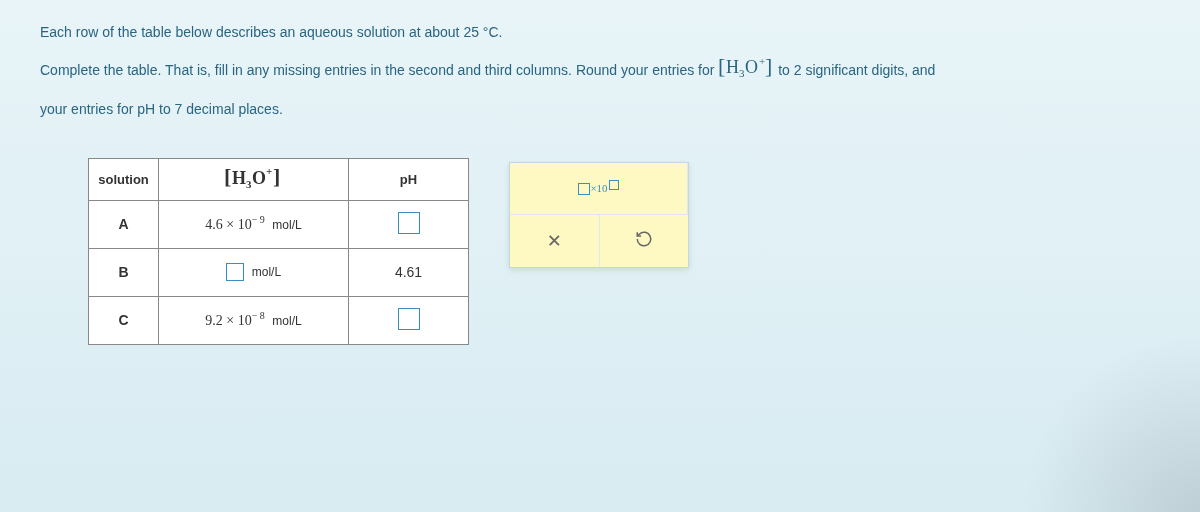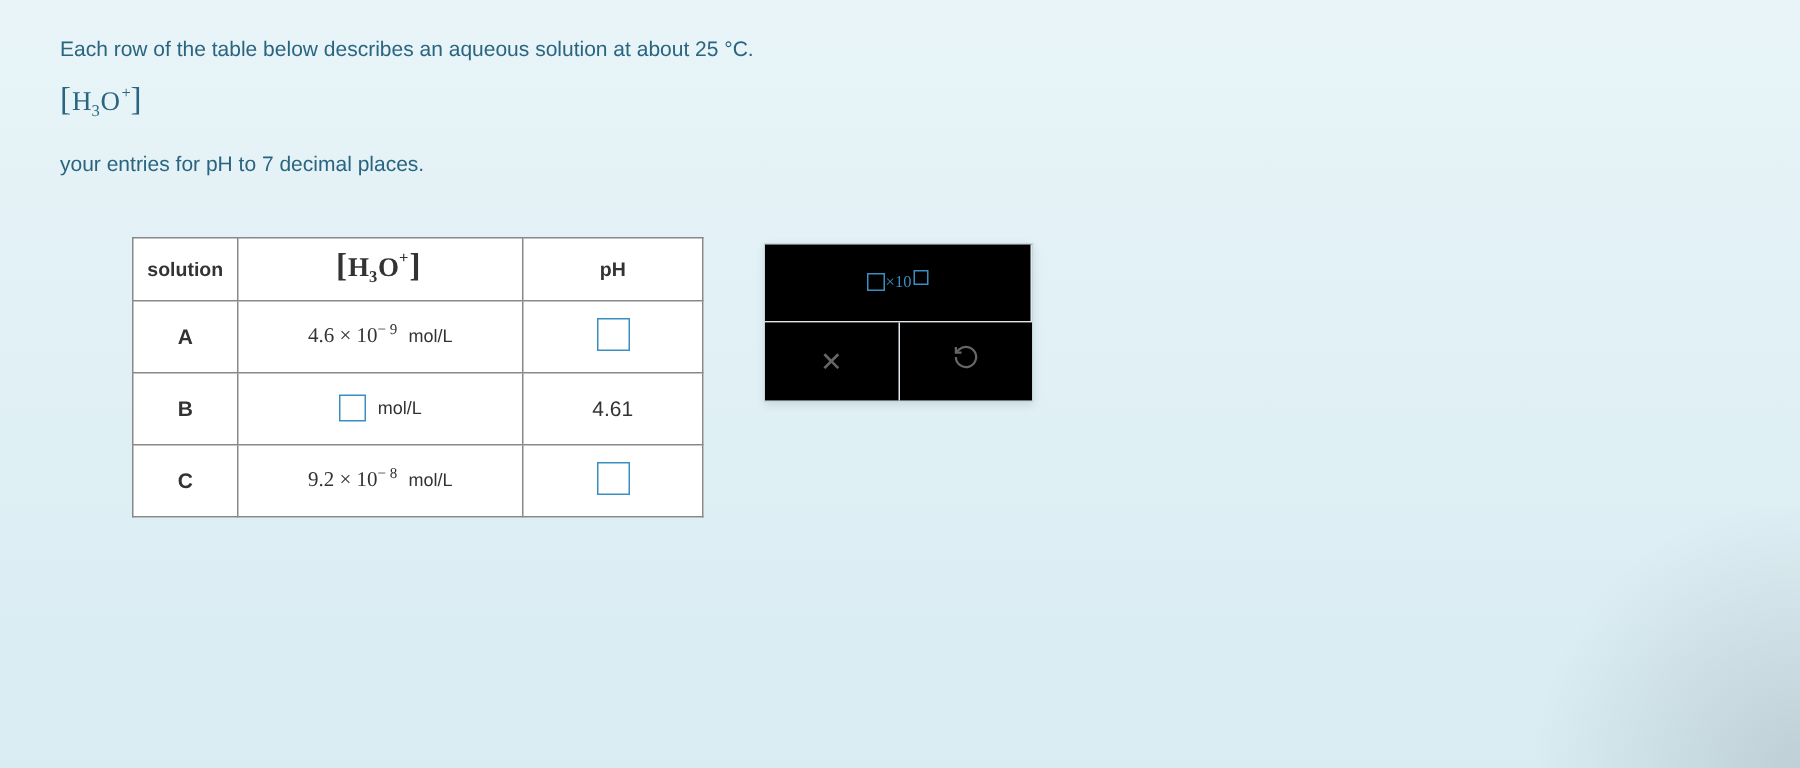--- a/index.html
+++ b/index.html
@@ -92,21 +92,21 @@
     .toolbox-row {
       display: flex;
     }
     .toolbox-cell {
       flex: 1;
       height: 52px;
       display: flex;
       align-items: center;
       justify-content: center;
       border: none;
-      background: #000000;
+      background: #fef9c3;
       cursor: pointer;
       color: #555;
       font-size: 16px;
     }
     .toolbox-row:first-child .toolbox-cell {
       border-bottom: 1px solid #e0e8ec;
     }
     .toolbox-cell:first-child {
       border-right: 1px solid #e0e8ec;
     }
@@ -155,30 +155,32 @@
       font-family: 'Times New Roman', serif;
       font-size: 18px;
     }
   </style>
 </head>
 <body>
 
 <div class="question-text">
   <p>Each row of the table below describes an aqueous solution at about 25 °C.</p>
   <p>
+    <span>Complete the table. That is, fill in any missing entries in the second and third columns. Round your entries for </span>
     <span class="bracket-formula">
       <svg width="56" height="28" viewBox="0 0 56 28">
         <text x="0" y="20" font-family="Times New Roman" font-size="22" fill="#2a6580">[</text>
         <text x="8" y="20" font-family="Times New Roman" font-size="18" fill="#2a6580">H</text>
         <text x="21" y="24" font-family="Times New Roman" font-size="11" fill="#2a6580">3</text>
         <text x="27" y="20" font-family="Times New Roman" font-size="18" fill="#2a6580">O</text>
         <text x="41" y="12" font-family="Times New Roman" font-size="11" fill="#2a6580">+</text>
         <text x="47" y="20" font-family="Times New Roman" font-size="22" fill="#2a6580">]</text>
       </svg>
     </span>
+    <span> to 2 significant digits, and</span>
   </p>
   <p>your entries for pH to 7 decimal places.</p>
 </div>
 
 <div class="content-area">
   <table>
     <tbody>
         <tr>
       <th class="col-solution">solution</th>
       <th class="col-h3o">

